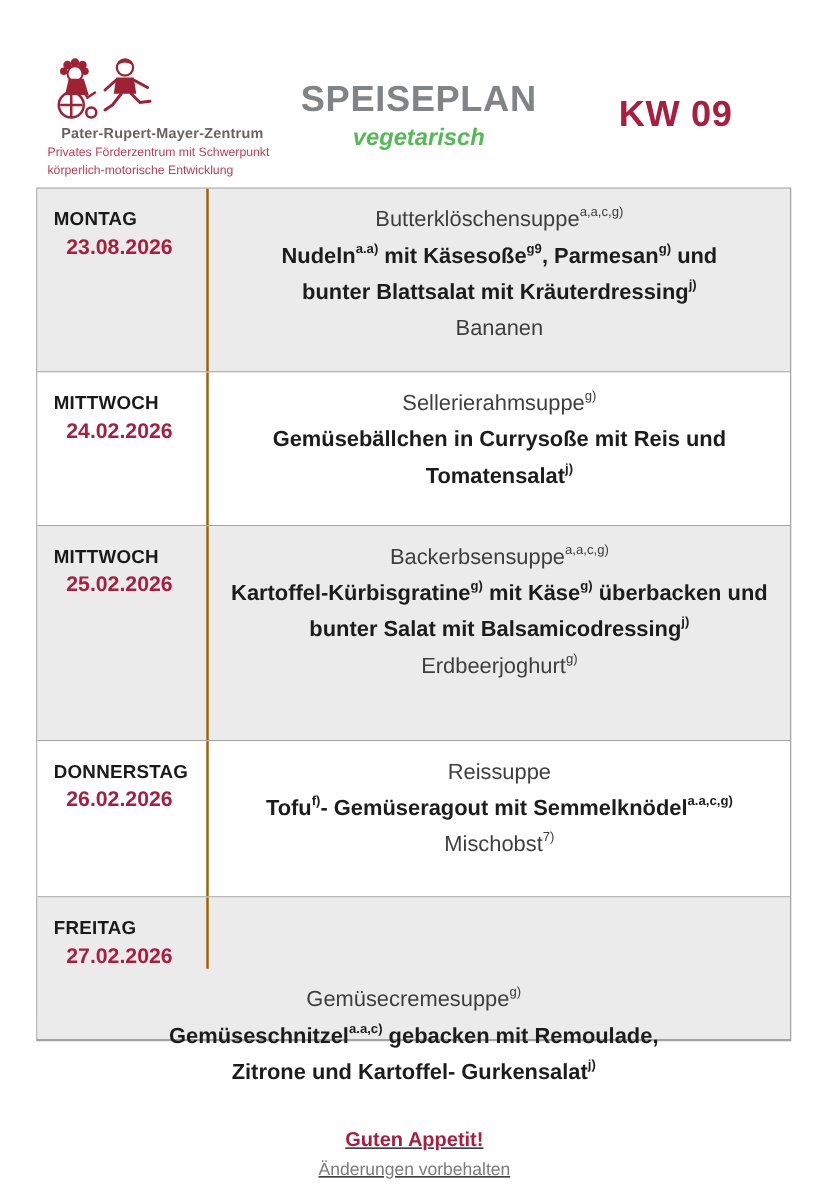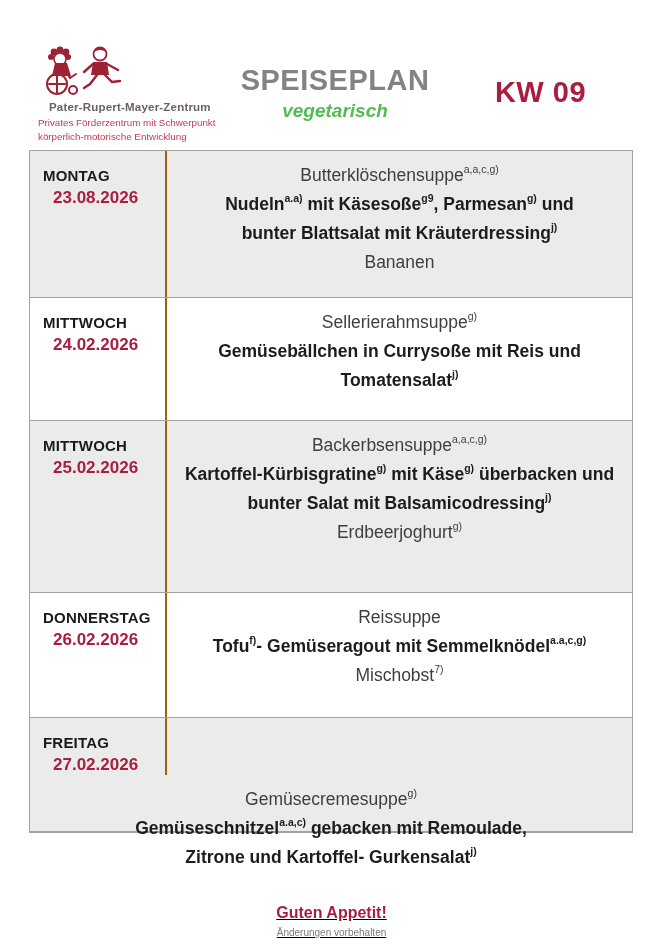--- a/index.html
+++ b/index.html
@@ -37,21 +37,21 @@
   .day-date{font-size:17px;font-weight:bold;color:#a81e3e;margin:4px 0 0 10px;}
 
   .menu-cell{flex:1;text-align:center;padding:10px 8px 0 8px;}
   .menu-line{font-size:17.5px;color:#3e3e3e;line-height:29px;white-space:nowrap;}
   .menu-line.bold{font-weight:bold;color:#1c1c1c;}
   .menu-line sup{font-size:10.5px;line-height:0;position:relative;top:-1px;}
 
   
   .footer{position:absolute;left:0;top:904px;width:100%;text-align:center;text-decoration:underline;}
   .footer-msg{color:#a81e3e;font-weight:bold;font-size:16px;}
-  .footer-note{color:#7b7b7b;font-size:10px;margin-top:5px;text-align:center;}
+  .footer-note{color:#7b7b7b;font-size:14px;margin-top:5px;text-align:center;}
 </style>
 </head>
 <body>
 
 <div class="page">
 
   <div class="logo-block">
     <svg class="logo-figure" width="92" height="54" viewBox="0 0 92 54" fill="none">
 
       <g stroke="#9e2134" stroke-width="2" stroke-linecap="round">

